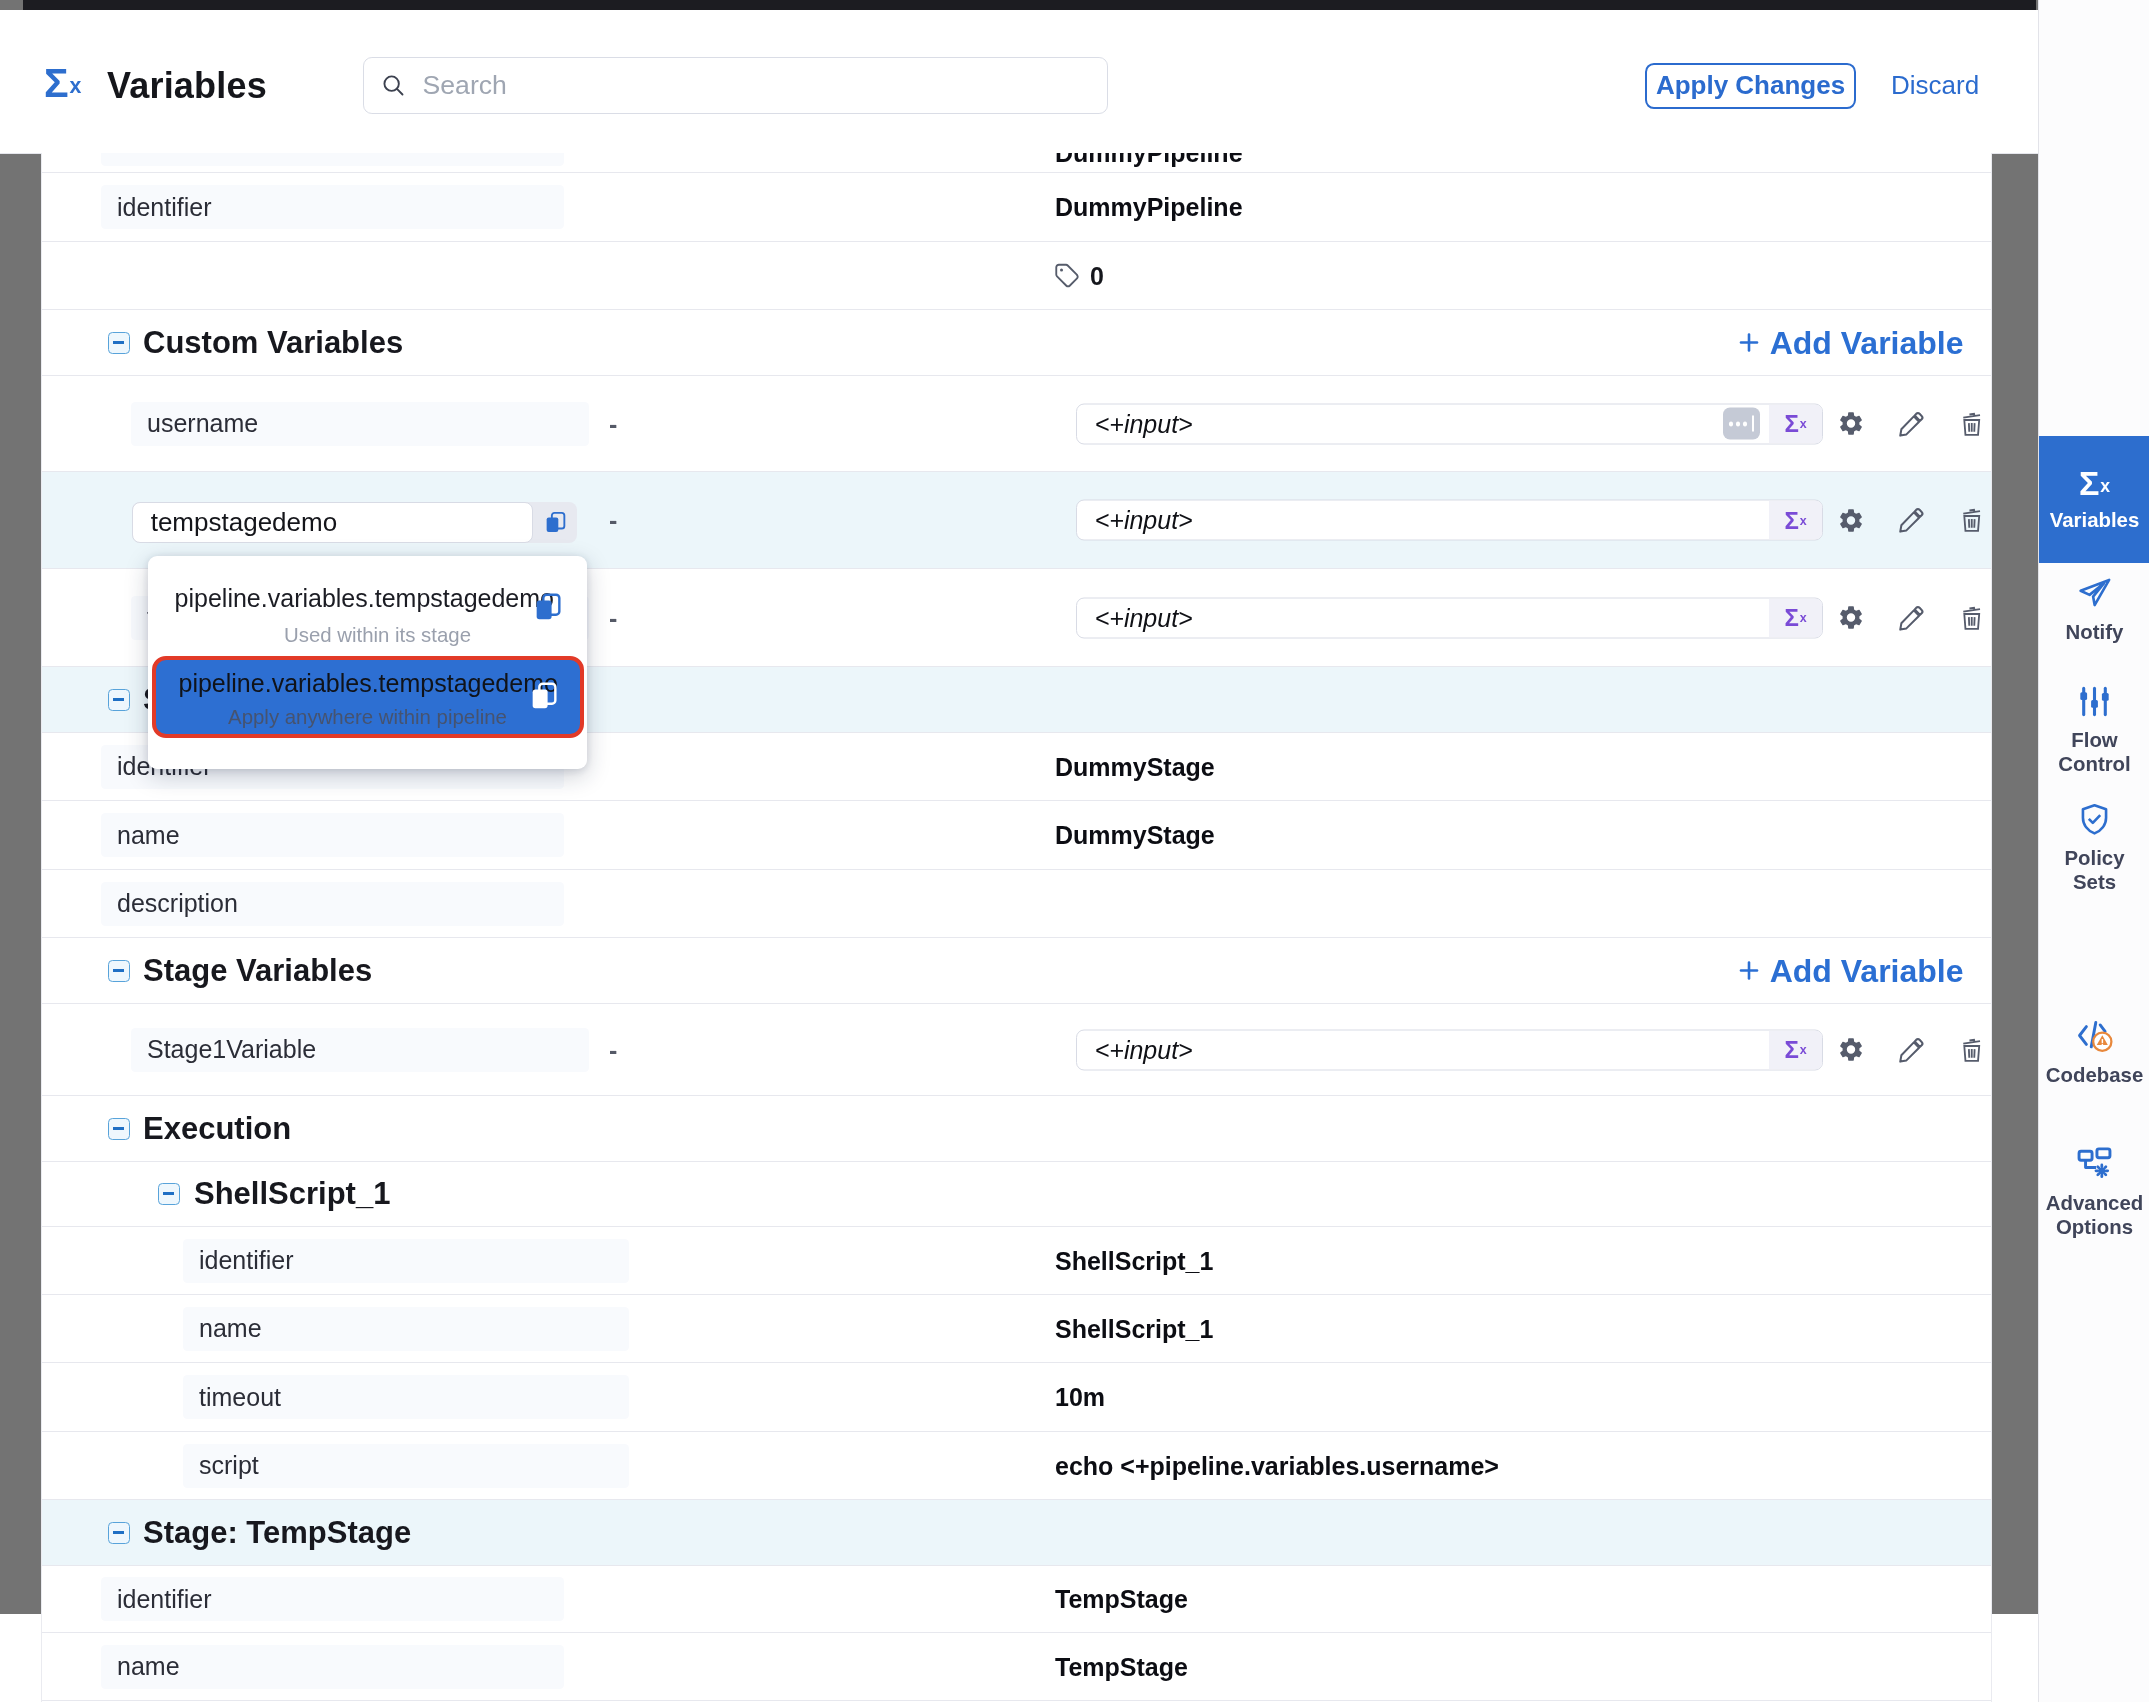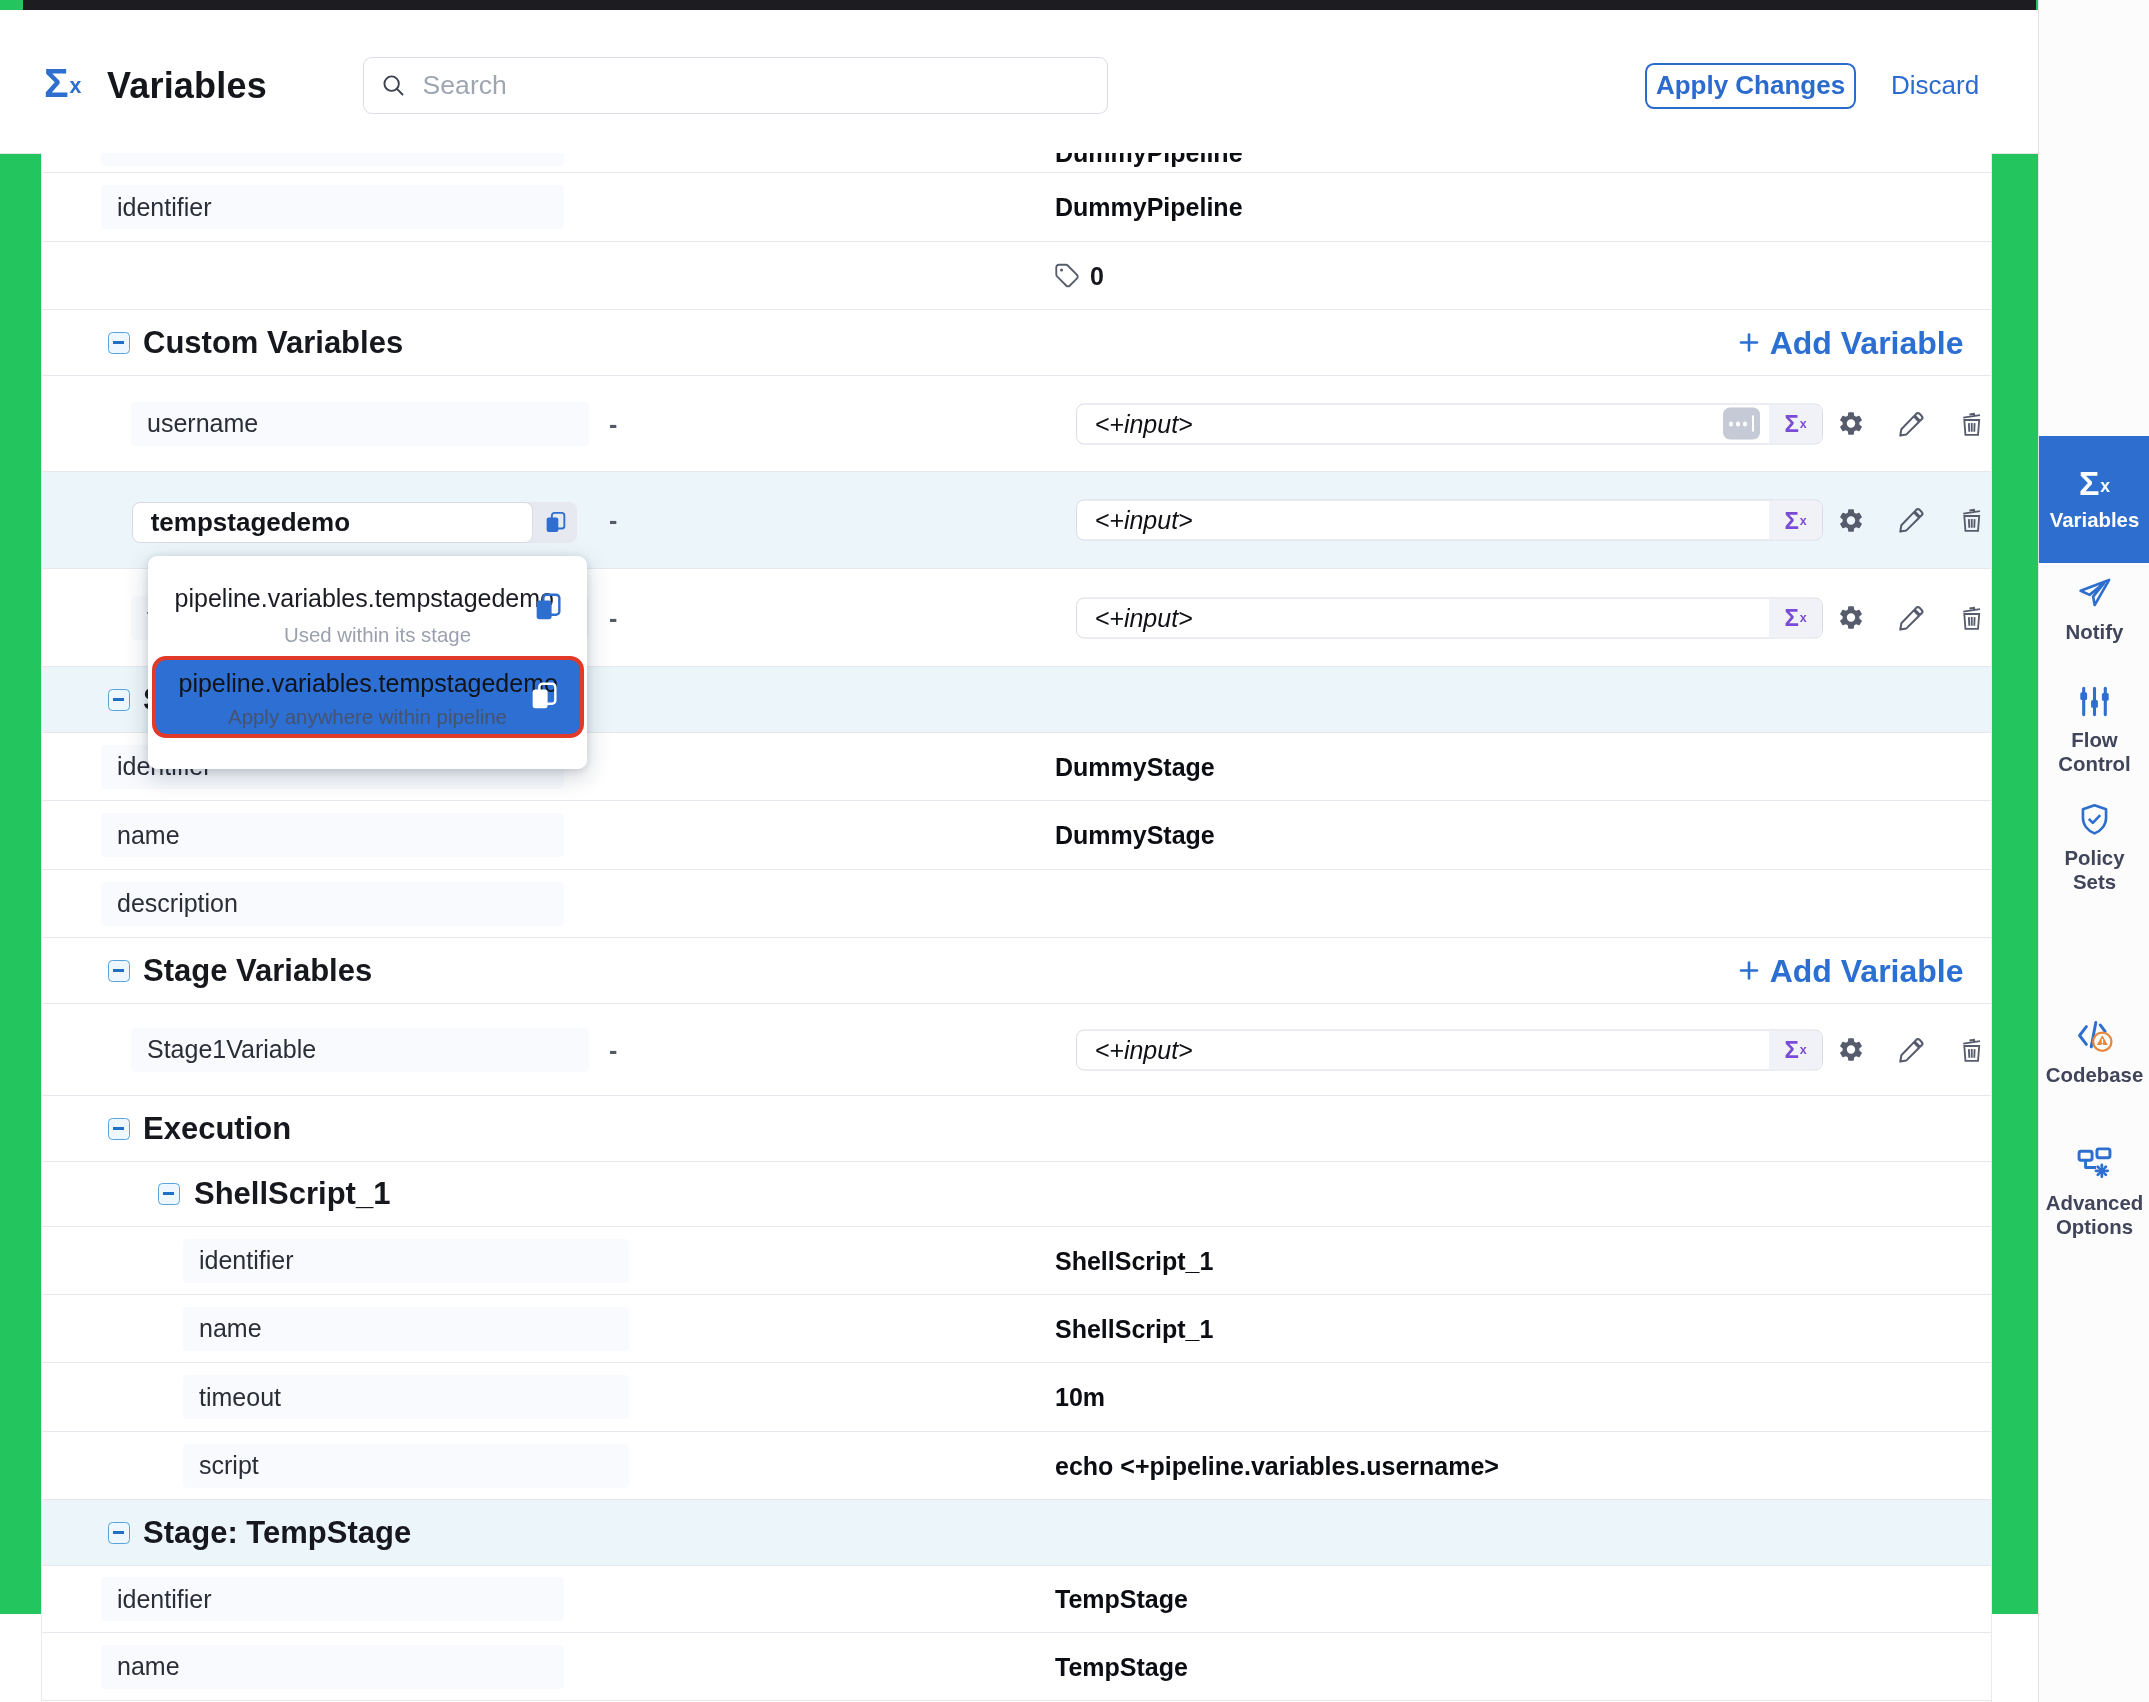--- a/index.html
+++ b/index.html
@@ -1,17 +1,17 @@
 <!DOCTYPE html>
 <html style="font-size:14px"><head>
 <meta charset="utf-8">
 <style>
   html,body{margin:0;padding:0;background:#fff;}
   body{width:2149px;height:1702px;overflow:hidden;font-family:"Liberation Sans",sans-serif;-webkit-font-smoothing:antialiased;}
-  #app{position:relative;width:2149px;height:1614px;background:#22c55e;}
+  #app{position:relative;width:2149px;height:1614px;background:#737373;}
 
   
   .topbar{position:absolute;left:23px;top:0;width:2013px;height:9.8px;background:#1c1c21;}
 
   
   .header{position:absolute;left:0;top:9.8px;width:2038px;height:144px;background:#fff;border-bottom:1.8px solid #e5e6ec;box-sizing:border-box;}
   .logo{position:absolute;left:44px;top:53px;color:#2d6ece;font-weight:700;font-size:41px;line-height:1;}
   .sig sup{font-size:.52em;font-weight:700;vertical-align:20%;margin-left:0.9px;}
   .page-title{position:absolute;left:107px;top:55px;font-size:36px;font-weight:700;color:#15161b;letter-spacing:0.2px;}
   .search{position:absolute;left:363px;top:47px;width:745px;height:57px;border:1.8px solid #dadde6;border-radius:8.9px;background:#fff;display:flex;align-items:center;gap:14px;padding:0 16px;box-sizing:border-box;}
@@ -52,21 +52,21 @@
   .dots-chip{width:37px;height:32px;background:#c5cad6;border-radius:7px;margin-right:8.9px;display:flex;align-items:center;justify-content:center;gap:2.7px;flex:0 0 auto;cursor:pointer;}
   .dots-chip i{width:4.4px;height:4.4px;border-radius:50%;background:#fff;}
   .dots-chip b{width:2.7px;height:16px;background:#fff;margin-left:1.8px;}
   .sigma-seg{width:53px;align-self:stretch;background:#f1f1f8;display:flex;align-items:center;justify-content:center;flex:0 0 auto;cursor:pointer;color:#7a4bd6;font-size:24px;font-weight:600;line-height:1;}
 
   .controls{position:absolute;right:5.3px;top:50%;transform:translateY(-50%);display:flex;align-items:center;gap:32px;}
   .controls svg{display:block;cursor:pointer;}
 
   
   .name-edit{position:absolute;left:90px;top:30px;width:445px;height:41px;background:#e7e9f0;border-radius:8px;display:flex;align-items:center;box-sizing:border-box;}
-  .name-input{width:401px;height:41px;background:#fff;border:1.8px solid #d8dbe5;border-radius:8px;box-sizing:border-box;display:flex;align-items:center;padding-left:17.7px;font-size:26px;font-weight:700;color:#14151a;white-space:nowrap;}
+  .name-input{width:401px;height:41px;background:#fff;border:1.8px solid #d8dbe5;border-radius:8px;box-sizing:border-box;display:flex;align-items:center;padding-left:17.7px;font-size:26px;font-weight:400;color:#14151a;white-space:nowrap;}
   .copy-btn{flex:1;display:flex;align-items:center;justify-content:center;cursor:pointer;}
 
   
   .popup{position:absolute;left:106px;top:387px;width:439px;height:213px;background:#fff;border-radius:9px;box-shadow:0 7px 23px rgba(25,35,65,.22),0 1.8px 7px rgba(25,35,65,.12);z-index:30;margin-top:16px;}
   .opt1{position:absolute;left:0;top:8.9px;width:100%;height:89px;cursor:pointer;}
   .opt1 .t{position:absolute;left:26.6px;top:19.5px;font-size:25px;color:#1b1c23;font-weight:500;white-space:nowrap;}
   .opt1 .h{position:absolute;left:10px;top:59px;width:100%;text-align:center;font-size:20.4px;color:#9aa0ad;}
   .opt1 .cp{position:absolute;right:23px;top:26.6px;}
   .opt2{position:absolute;left:3.5px;top:100px;width:432px;height:82px;background:#2d6fd2;border:4.4px solid #e23a28;border-radius:14px;box-sizing:border-box;cursor:pointer;}
   .opt2 .t{position:absolute;left:23px;top:8.9px;font-size:25px;color:#101319;font-weight:500;white-space:nowrap;}

